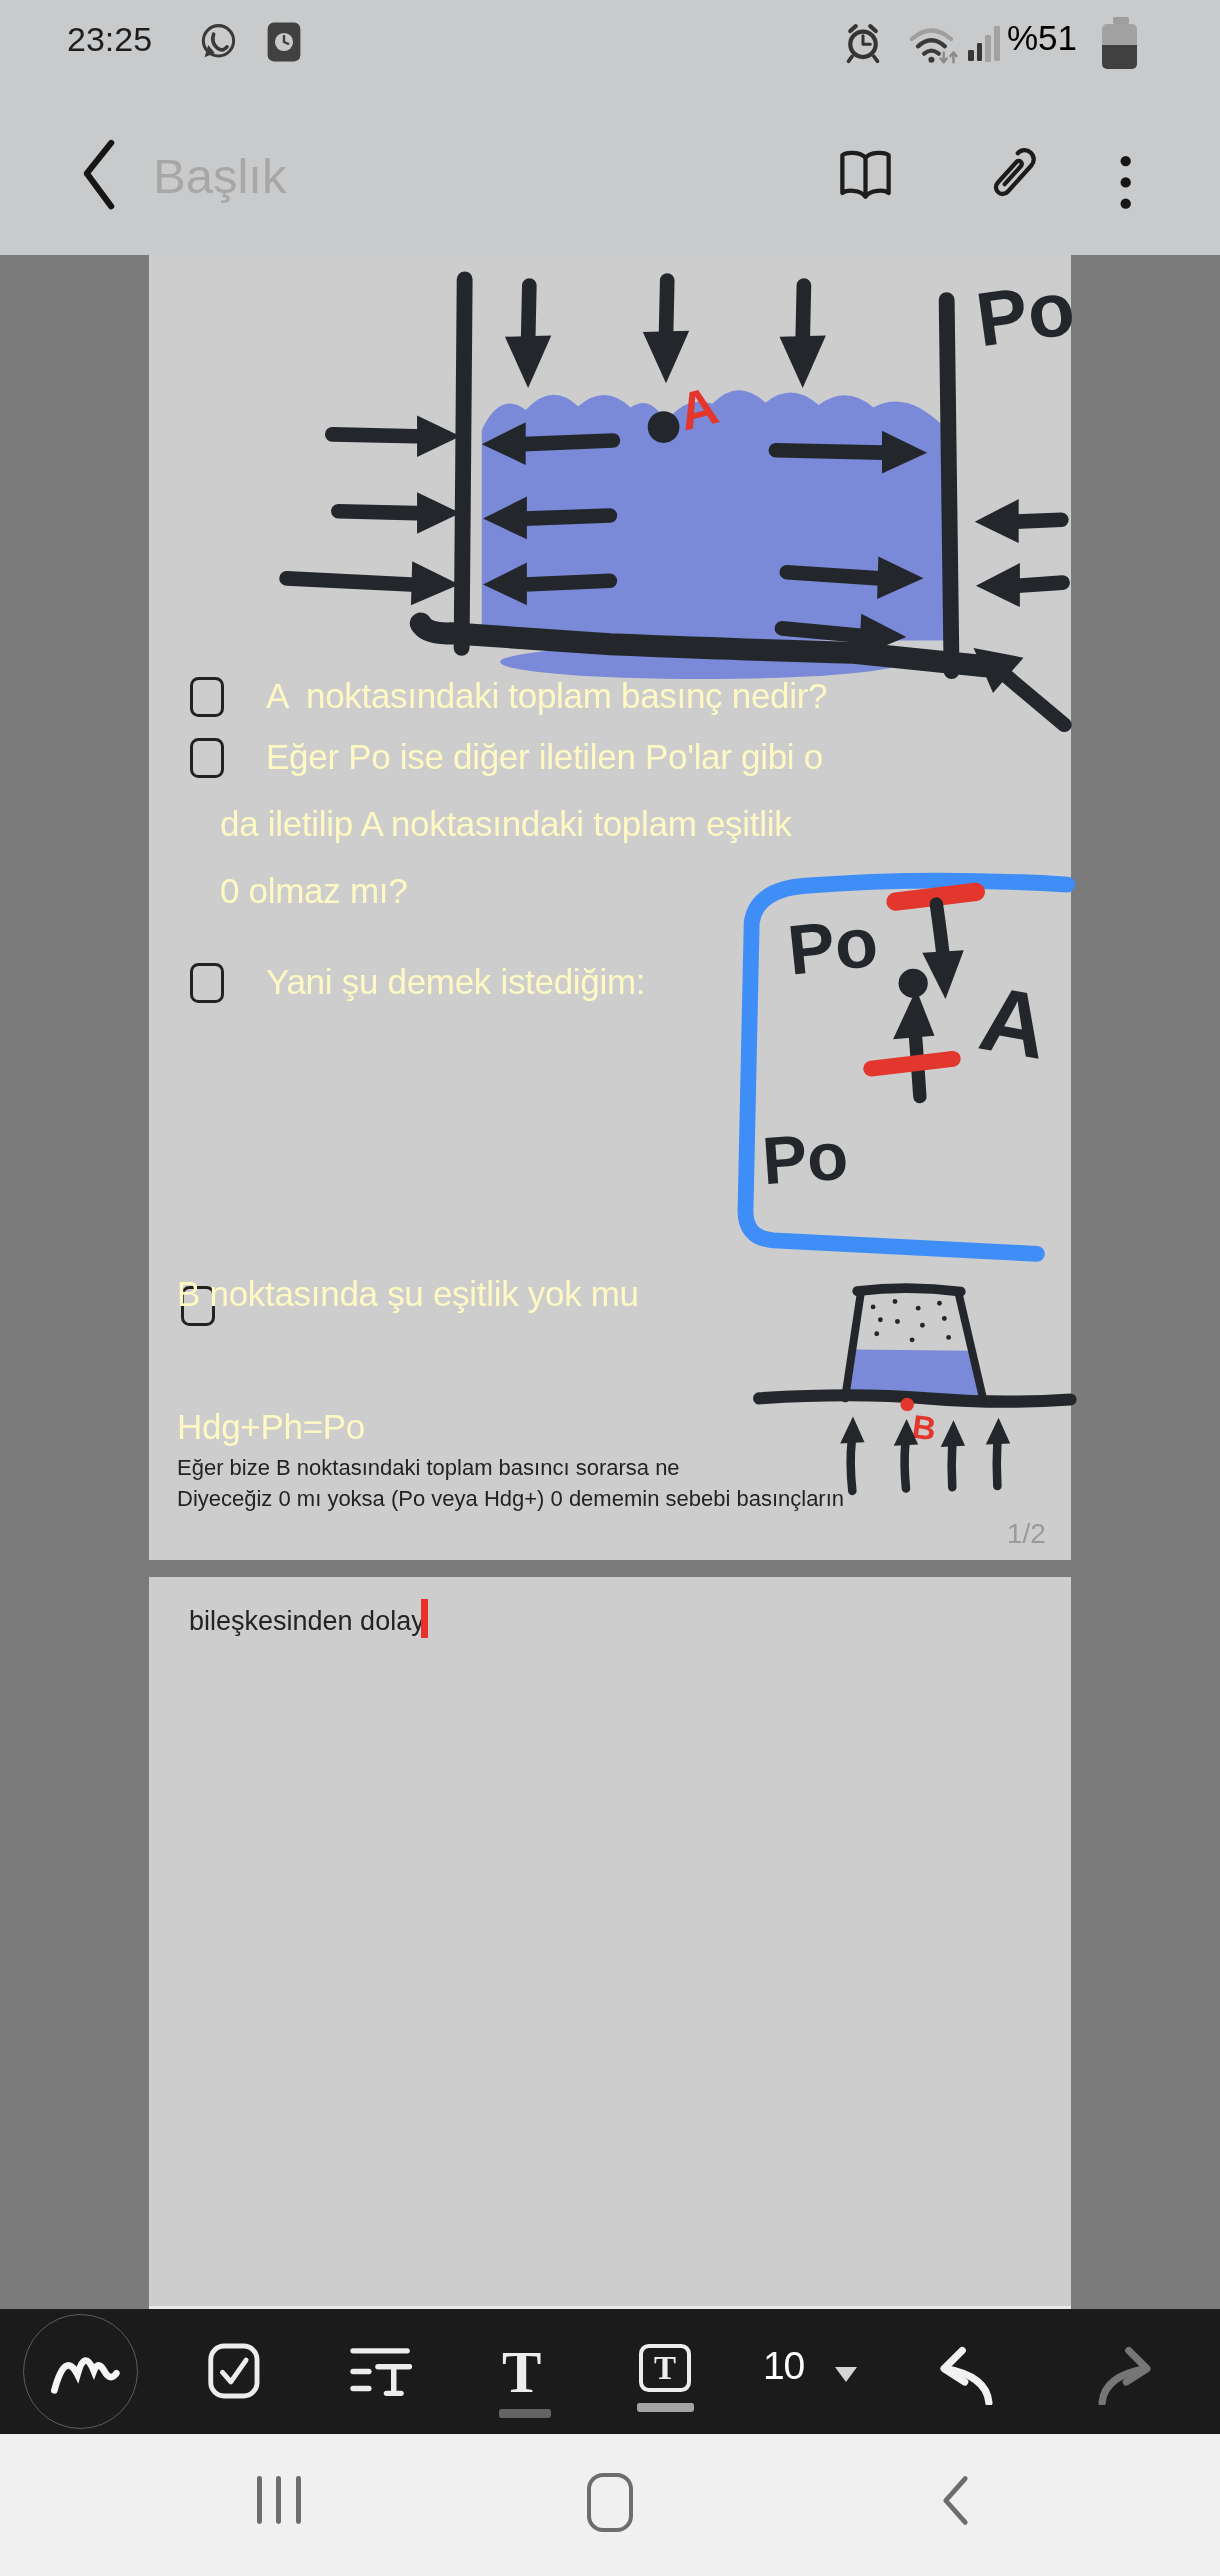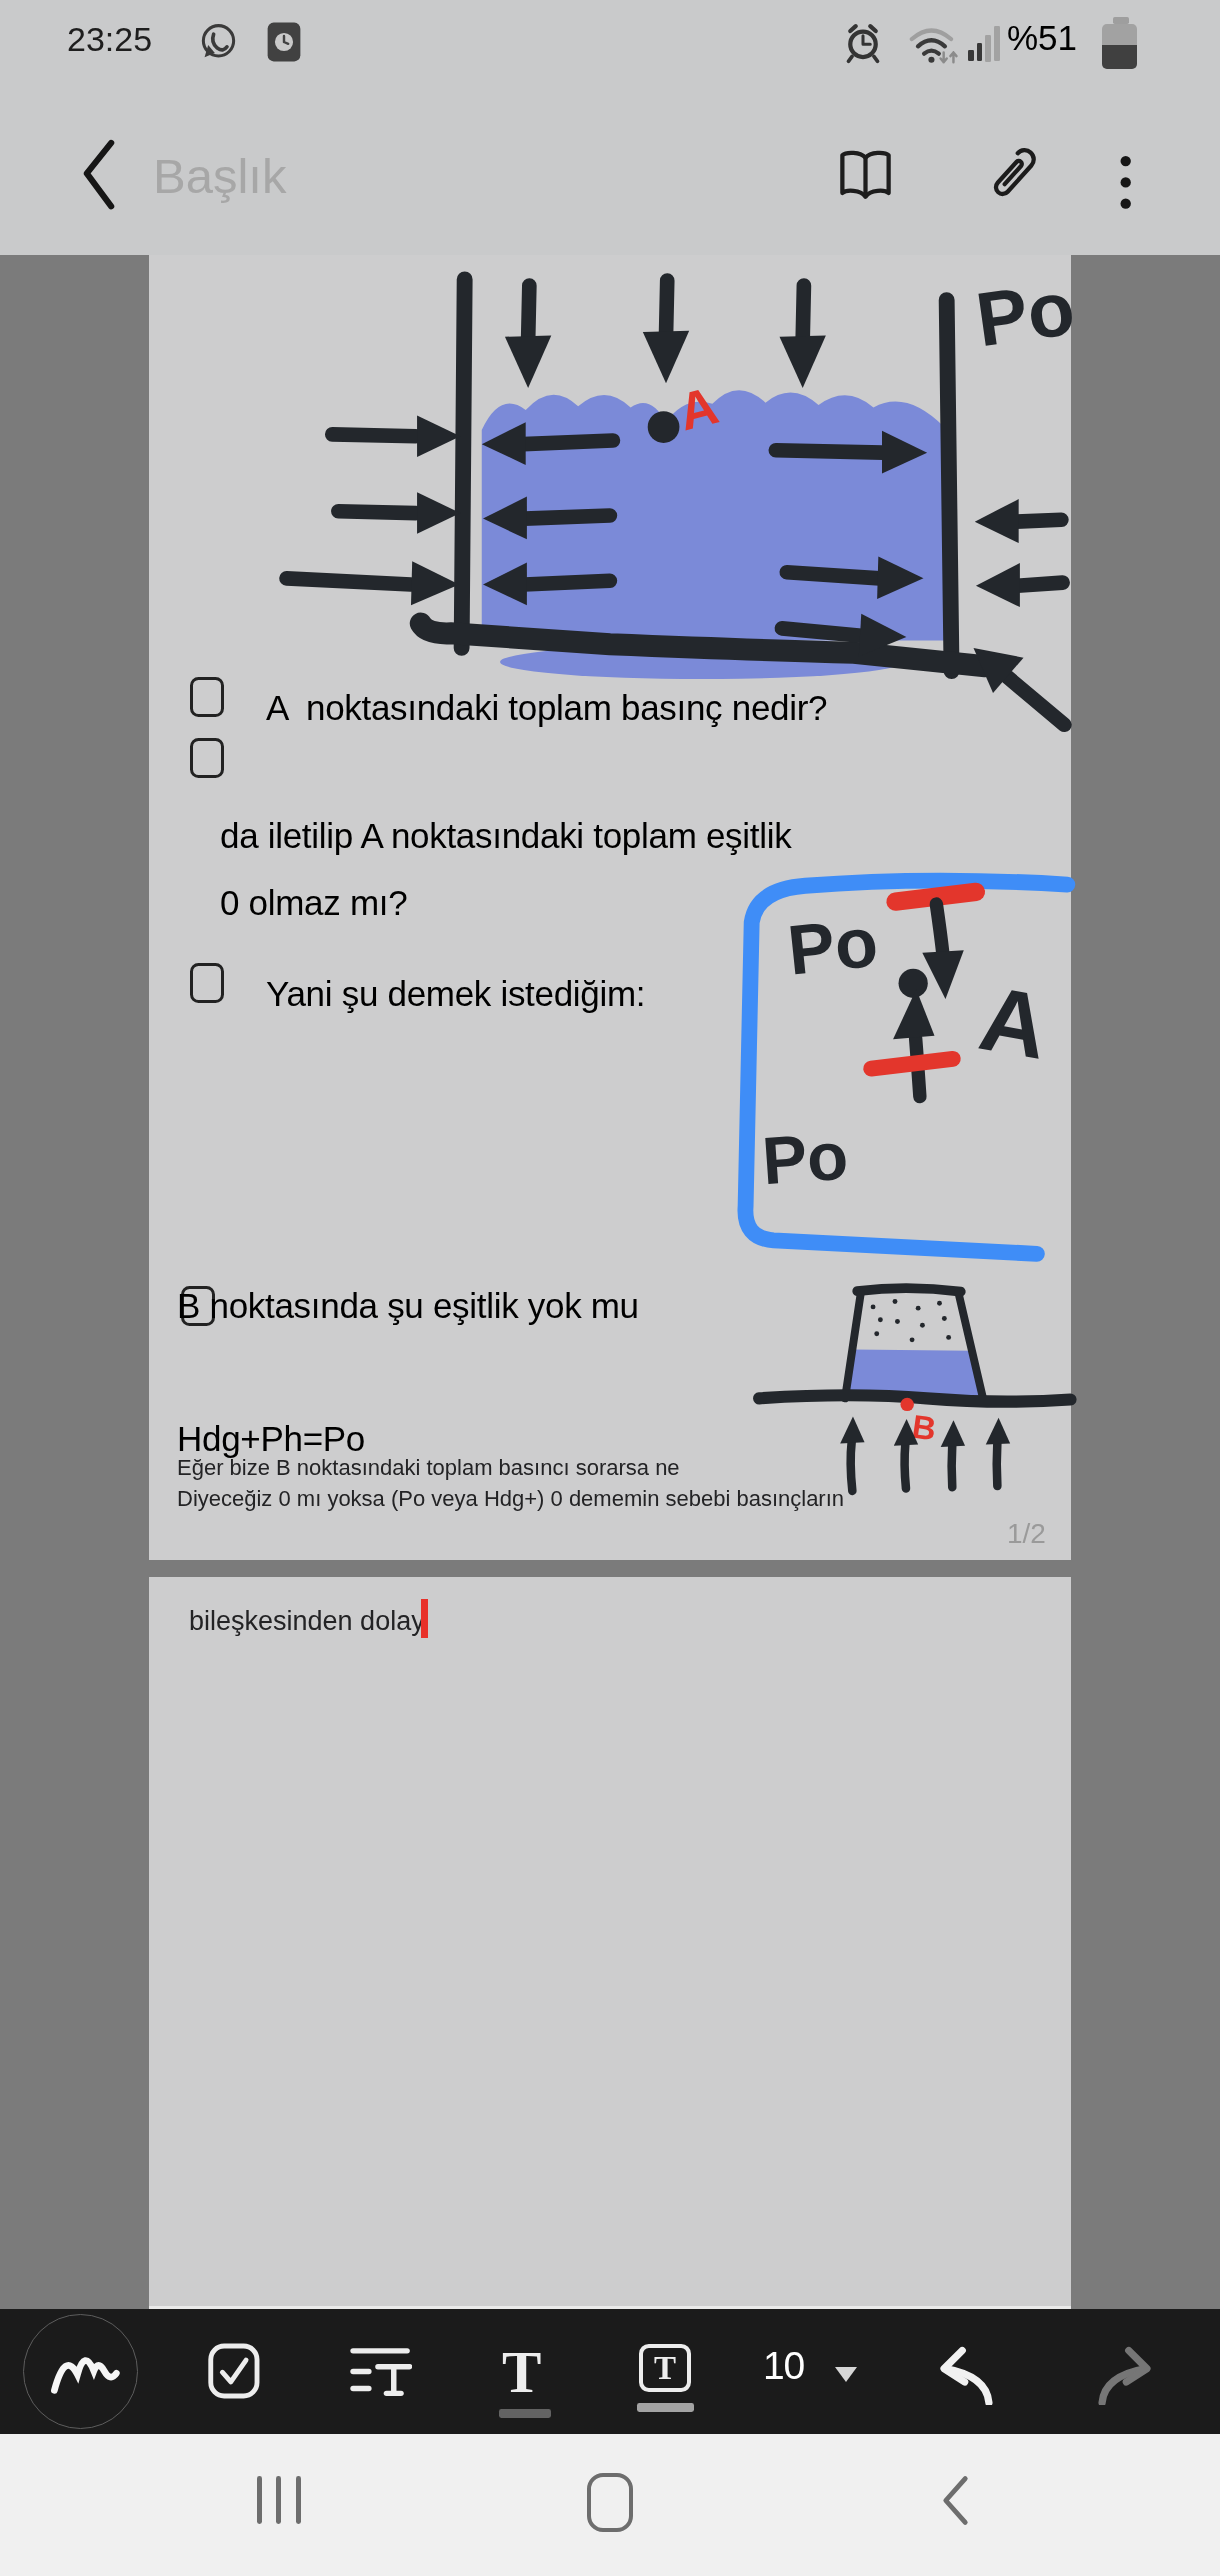--- a/index.html
+++ b/index.html
@@ -13,21 +13,21 @@
   .time{left:67px;top:19.5px;font-size:34px;color:#1e1e1e;}
   .pct{left:1007px;top:18.3px;font-size:35px;color:#000000;}
   .title-ph{left:153px;top:148px;font-size:49px;color:#a7a7a7;text-align:center;}
   
   .workspace{left:0;top:255px;width:1220px;height:2054px;background:#7b7b7b;}
   .page{background:#cdcdce;}
   .page1{left:149px;top:255px;width:922px;height:1305px;}
   .page2{left:149px;top:1577px;width:922px;height:732px;}
   .sep{left:149px;top:2306px;width:922px;height:3.1px;background:#e9e9e9;}
   
-  .nt{font-size:35px;color:#000000;white-space:pre;letter-spacing:-0.3px;margin-top:12px;}
+  .nt{font-size:35px;color:#fef9c3;white-space:pre;letter-spacing:-0.3px;}
   .nts{font-size:22px;color:#232325;white-space:pre;}
   .cb{width:28px;height:34px;border:3.1px solid #222;border-radius:8.5px;}
   .pgind{font-size:28px;color:#9a9a9a;margin-left:32px;}
   .p2t{font-size:27px;color:#232325;white-space:pre;}
   .caret{width:7.3px;height:39px;background:#e8312a;}
   
   .toolbar{left:0;top:2309px;width:1220px;height:125px;background:#1b1b1b;}
   .pen-circle{left:22.6px;top:2314px;width:113px;height:113px;border:1.8px solid #5d5d5d;border-radius:50%;}
   .fsize{left:763px;top:2344px;font-size:39px;color:#ffffff;letter-spacing:-1.2px;}
   .tri{left:835px;top:2367px;width:0;height:0;border-left:11px solid transparent;border-right:11px solid transparent;border-top:15.3px solid #d6d6d6;}
@@ -177,20 +177,21 @@
     </g>
     <text x="1608" y="568" font-size="125" font-weight="bold" fill="#23272c" transform="rotate(-8 1608 568)">Po</text>
     <text x="1122" y="706" font-size="86" font-weight="bold" fill="#e3362c" transform="rotate(-14 1122 706)">A</text>
     <circle cx="1088" cy="700" r="26" fill="#23272c"></circle>
   </svg>
 
   <div class="abs cb" style="left:190px;top:677px"></div>
   <div class="abs nt" style="left:266px;top:676px">A  noktasındaki toplam basınç nedir?</div>
 
   <div class="abs cb" style="left:190px;top:738px"></div>
+  <div class="abs nt" style="left:266px;top:737px">Eğer Po ise diğer iletilen Po'lar gibi o</div>
   <div class="abs nt" style="left:220px;top:804px">da iletilip A noktasındaki toplam eşitlik</div>
   <div class="abs nt" style="left:220px;top:871px">0 olmaz mı?</div>
 
   <div class="abs cb" style="left:190px;top:963px"></div>
   <div class="abs nt" style="left:266px;top:962px">Yani şu demek istediğim:</div>
 
   <svg class="abs" style="left:720px;top:869px" width="390" height="415" viewBox="1180 1425 640 680">
     <path d="M1750,1450 Q1520,1436 1320,1452 Q1240,1458 1232,1512 L1222,1978 Q1218,2030 1268,2034 L1700,2056" fill="none" stroke="#3f8df7" stroke-width="26" stroke-linecap="round"></path>
     <text x="1296" y="1598" font-size="115" font-weight="bold" fill="#23272c" transform="rotate(-6 1296 1598)">Po</text>
     <path d="M1468,1478 L1600,1462" stroke="#e3362c" stroke-width="30" stroke-linecap="round"></path>

